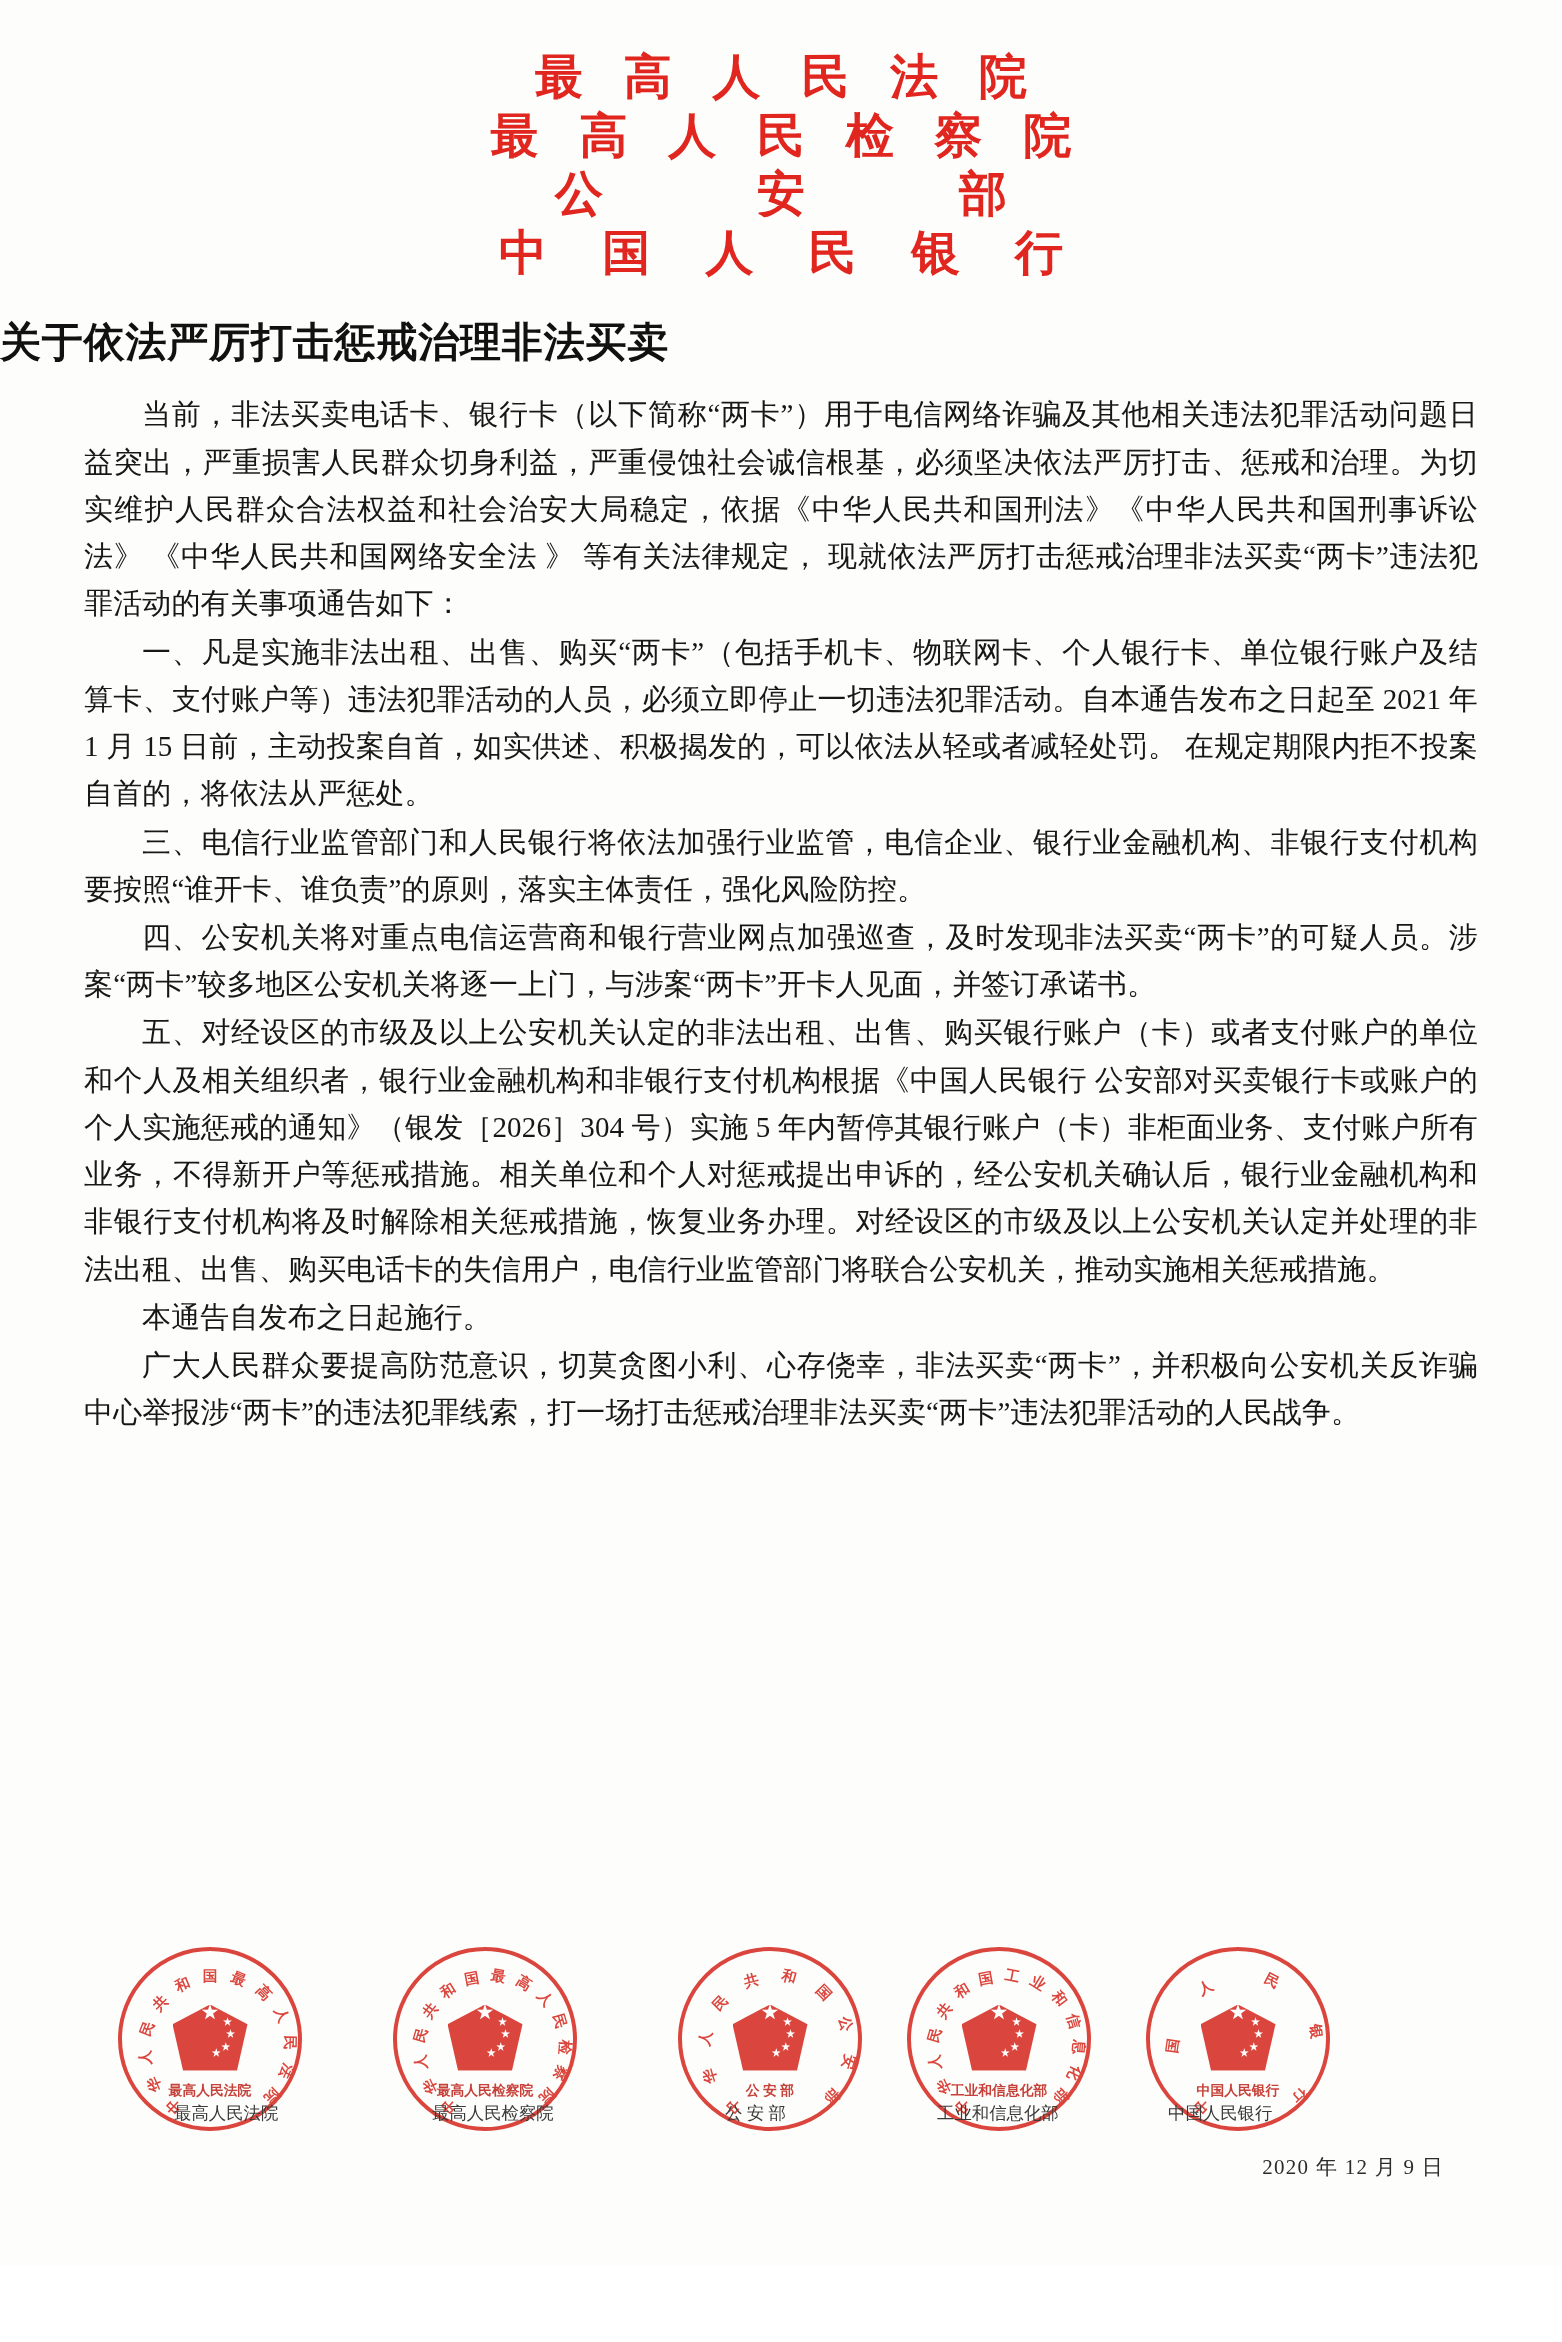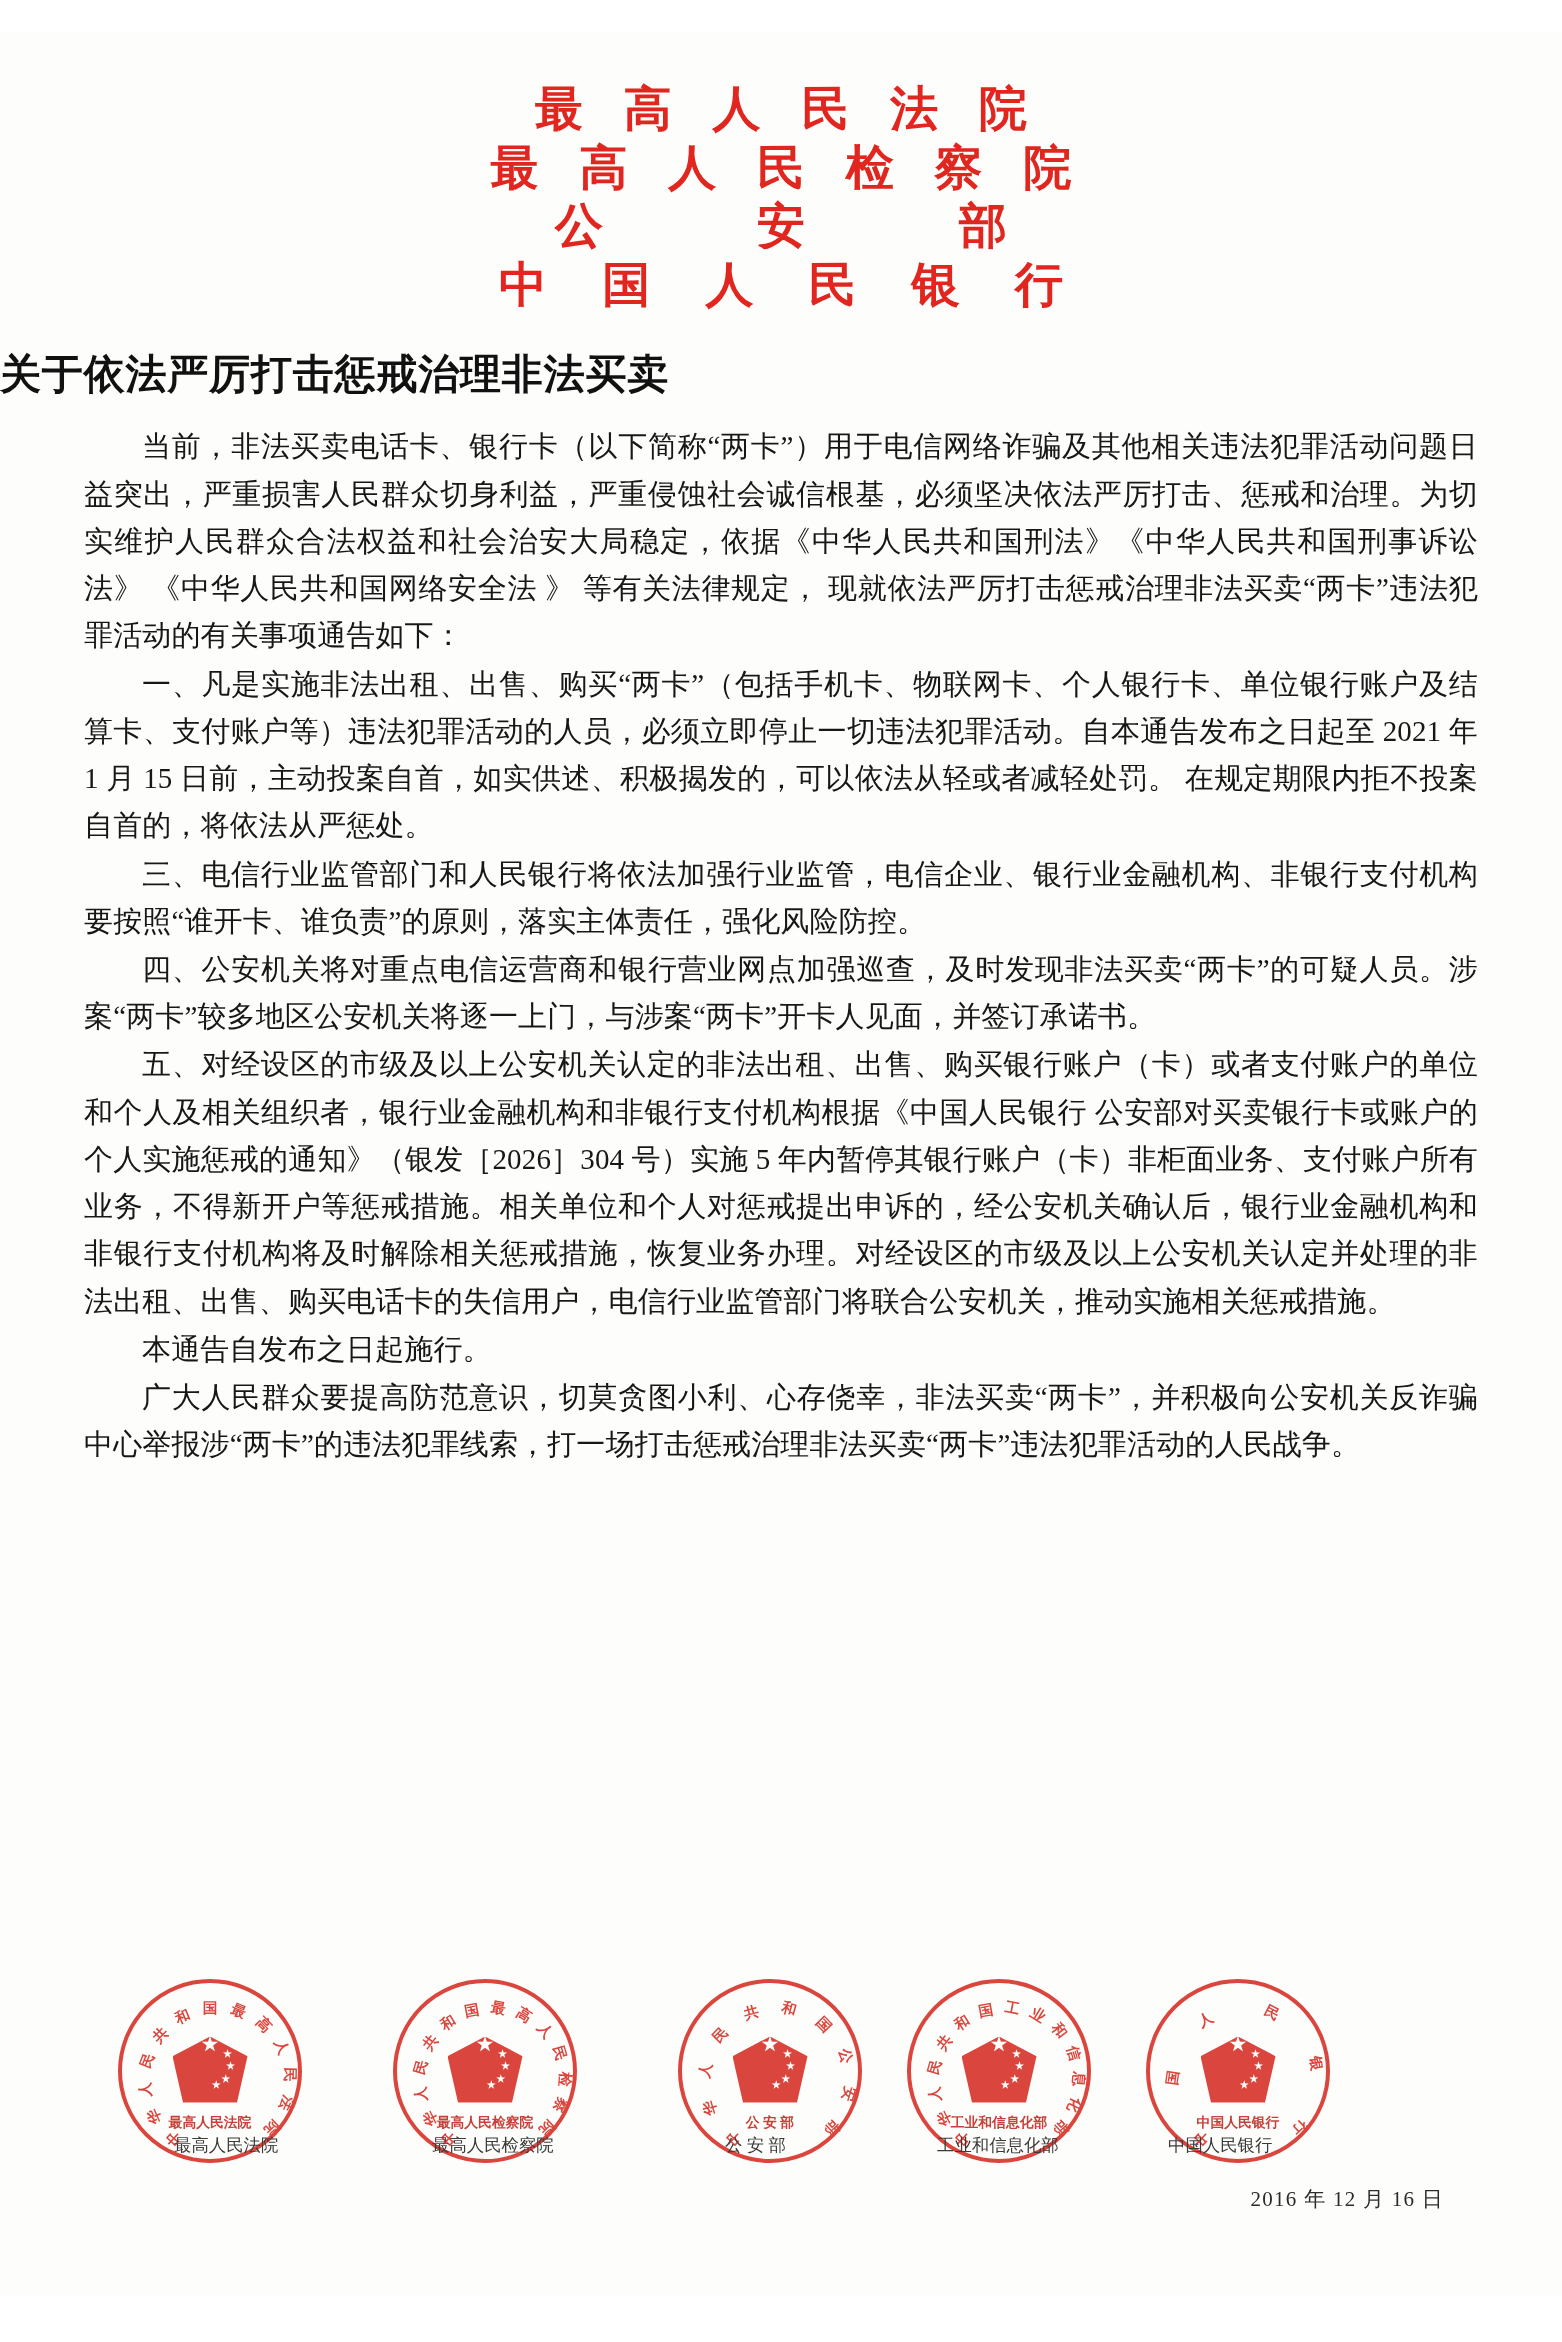--- a/index.html
+++ b/index.html
@@ -15,21 +15,20 @@
     position: relative;
     overflow: hidden;
   }
   .page {
     width: 1562px;
     height: 2265px;
     position: relative;
     background: #fdfdfb;
     box-sizing: border-box;
     padding: 0;
-    margin-top: 32px;
   }
 
   
   .masthead {
     padding-top: 48px;
     text-align: center;
   }
   .mast-line {
     color: #e0261f;
     font-family: "Liberation Serif", "DejaVu Serif", serif;
@@ -324,16 +323,16 @@
       <div class="seal-caption">中国人民银行</div>
     </div>
 
     <div class="seal-label" style="left:174px; top:154px;">最高人民法院</div>
     <div class="seal-label" style="left:432px; top:154px;">最高人民检察院</div>
     <div class="seal-label" style="left:725px; top:154px;">公 安 部</div>
     <div class="seal-label" style="left:937px; top:154px;">工业和信息化部</div>
     <div class="seal-label" style="left:1168px; top:154px;">中国人民银行</div>
   </div>
 
-  <div class="date-line">2016 年 12 月 16 日</div>
+  <div class="date-line">2020 年 12 月 9 日</div>
 
 </div>
 
 
 </body></html>

